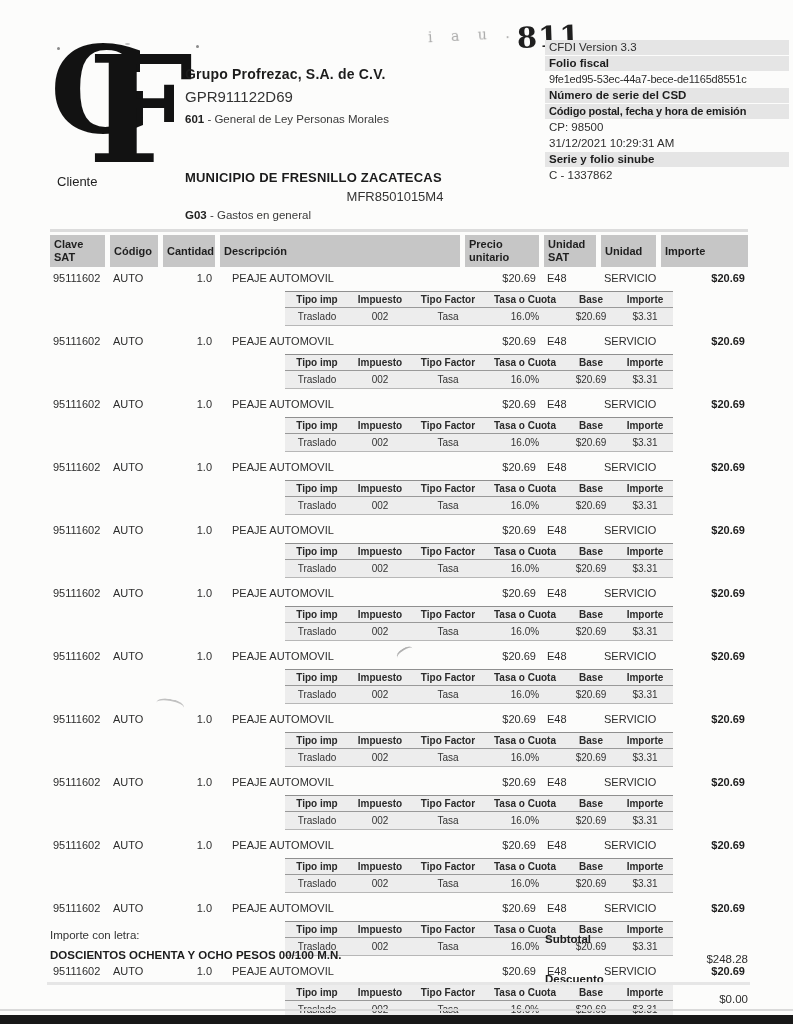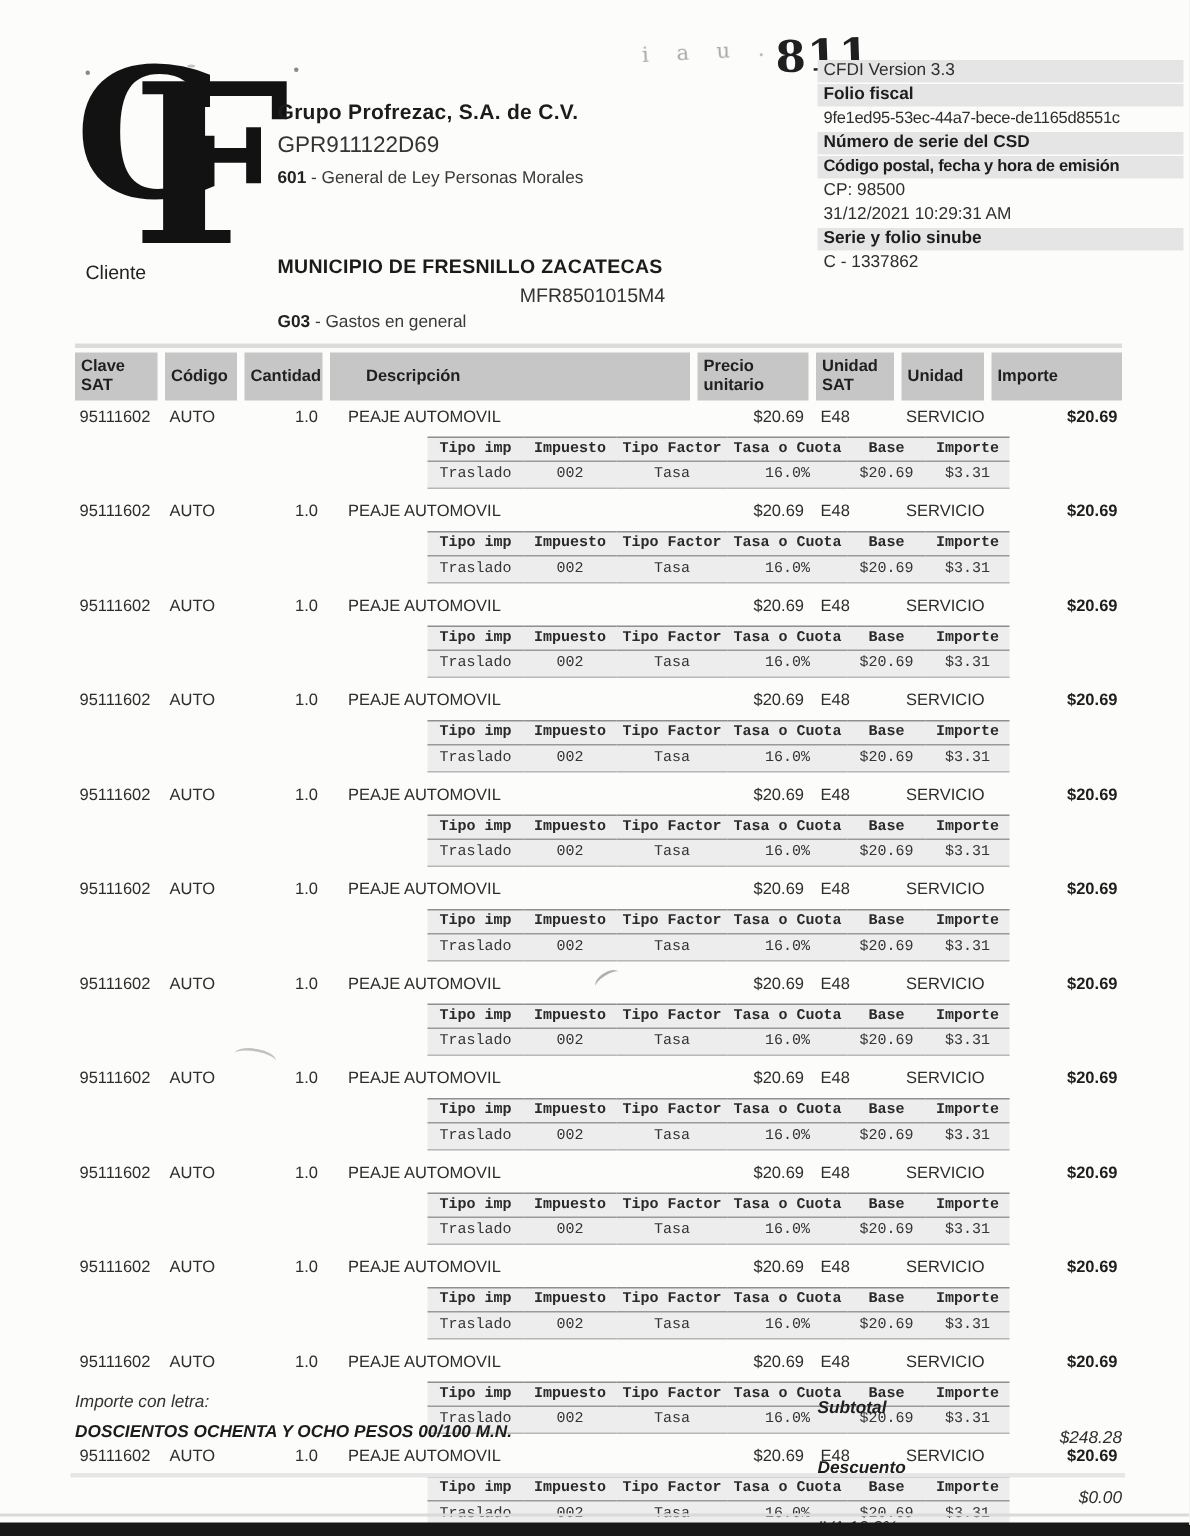--- a/index.html
+++ b/index.html
@@ -76,51 +76,51 @@
   .main-header {
     display:grid;
     grid-template-columns:55px 48px 52px 240px 74px 52px 55px 87px;
     column-gap:5px; height:32px;
   }
   .main-header .hcell {
     background:#c6c6c6; color:#1f1f1f; font-size:11px; font-weight:bold;
     display:flex; align-items:center; padding:2px 4px;
     white-space:pre-line; line-height:1.15;
   }
-  .main-header .hc-desc { padding-left:24px; }
+  .main-header .hc-desc { padding-left:4px; }
 
   .item-row {
     display:grid;
     grid-template-columns:55px 48px 52px 240px 74px 52px 55px 87px;
     column-gap:5px; padding-top:5px; height:22px;
     font-size:11px; color:#2d2d2d;
   }
   .item-row .c { padding:0 3px; white-space:nowrap; }
   .item-row .right { text-align:right; }
   .item-row .c-desc { padding-left:12px; }
   .item-row .c-importe { font-weight:bold; color:#1d1d1d; }
 
   .tax-table {
     margin-left:235px; width:388px; border-collapse:collapse;
     background:#ededed; font-size:10px; color:#333;
-    margin-top:2px; margin-bottom:4px;font-family:Liberation Mono, monospace;
+    margin-top:2px; margin-bottom:4px;
   }
   .tax-table th {
     font-weight:bold; color:#2a2a2a; text-align:center; padding:2px 2px;
     border-top:1px solid #8f8f8f; border-bottom:1px solid #999;
     line-height:11px;
   }
   .tax-table td {
     text-align:center; padding:3px 2px; border-bottom:1px solid #b7b7b7;
     line-height:11px;
   }
   .tw0{width:64px}.tw1{width:62px}.tw2{width:74px}.tw3{width:80px}.tw4{width:52px}.tw5{width:56px}
 
   
-  .footer { position:absolute; left:50px; top:929px; width:698px; font-size:11.5px;font-style:italic; }
+  .footer { position:absolute; left:50px; top:929px; width:698px; font-size:11.5px; }
   .letra-label { color:#333; }
   .letra-value { font-weight:bold; color:#1c1c1c; margin-top:8px; }
   .totals { position:absolute; left:495px; top:0; width:203px; }
   .totals .trow { display:flex; justify-content:space-between; line-height:20px;flex-direction:column; }
   .totals .tlabel.bold { font-weight:bold; color:#1d1d1d; }
   .totals .tvalue { text-align:right; color:#2d2d2d; }
 
   .divider1 { position:absolute; left:47px; top:982px; width:703px; height:3px; background:#e6e6e6; }
   .divider2 { position:absolute; left:0; top:1009px; width:793px; height:2px; background:#dadada; }
   .scan-bar { position:absolute; left:0; bottom:0; width:793px; height:9px; background:#181818; }

